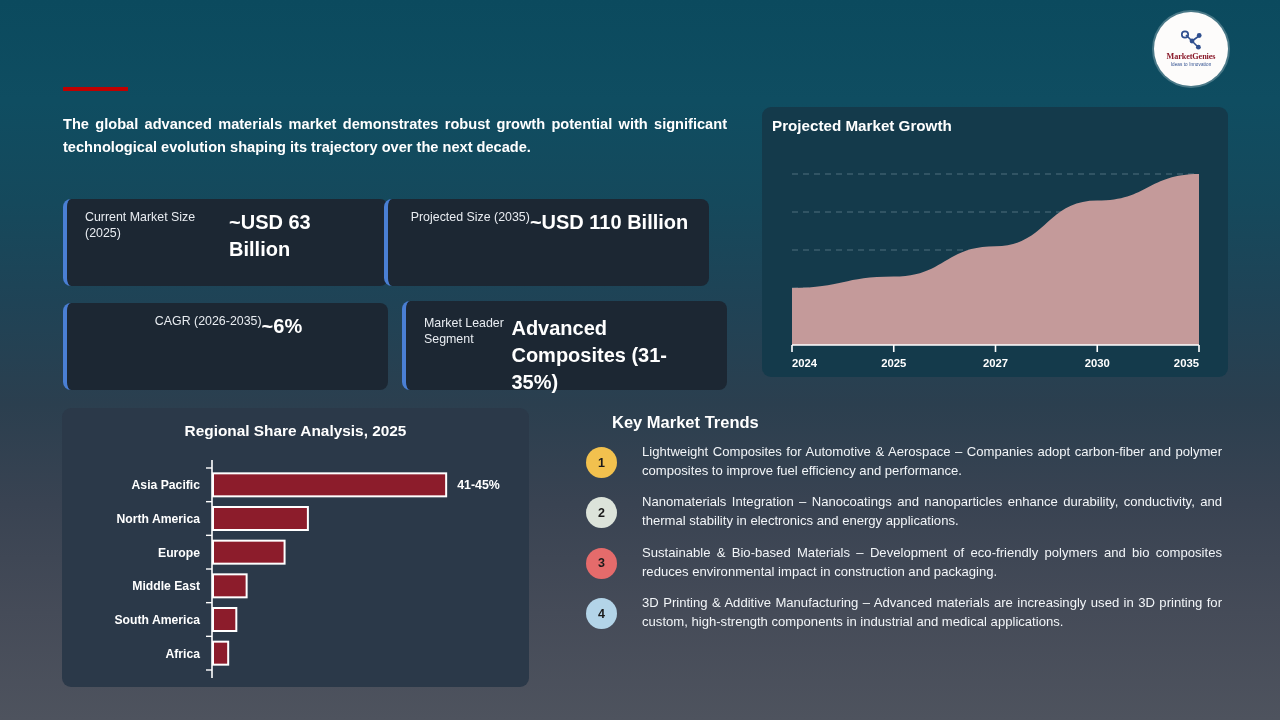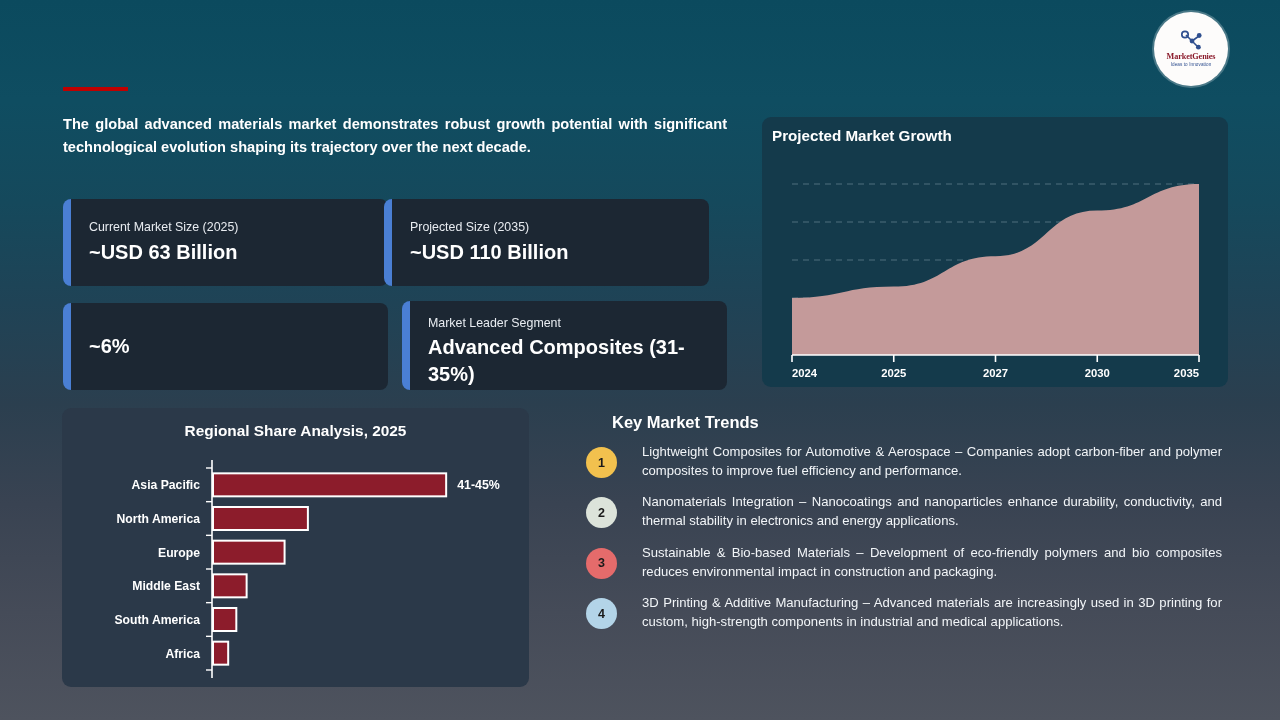--- a/index.html
+++ b/index.html
@@ -93,24 +93,24 @@
     line-height: 1.55;
     text-align: justify;
     color: #ffffff;
   }
 
   
   .kpi-card {
     position: absolute;
     background: #1c2733;
     border-radius: 8px;
-    border-left: 8px solid #a16207;
+    border-left: 4px solid #a16207;
     padding: 10px 16px 10px 18px;
     display: flex;
-    flex-direction: column;
+    flex-direction: row;
     justify-content: center;
   }
   .kpi-label {
     font-size: 12.4px;
     font-weight: normal;
     color: #e8ecf1;
     line-height: 1.3;
     margin-bottom: 3px;
   }
   .kpi-value {
@@ -123,21 +123,21 @@
   #kpi-0 { left: 63px;  top: 199px; width: 325px; height: 87px; }
   #kpi-1 { left: 384px; top: 199px; width: 325px; height: 87px; }
   #kpi-2 { left: 63px;  top: 303px; width: 325px; height: 87px; }
   #kpi-3 { left: 402px; top: 301px; width: 325px; height: 89px;
            justify-content: flex-start; padding-top: 14px; }
 
   
   #growth-panel {
     position: absolute;
     left: 762px;
-    top: 117px;
+    top: 107px;
     width: 466px;
     height: 270px;
     background: #143a4b;
     border-radius: 9px;
     overflow: hidden;
   }
   #growth-title {
     position: absolute;
     left: 10px;
     top: 10px;
@@ -262,20 +262,21 @@
 
   <div class="kpi-card" id="kpi-0" style="border-left-color: rgb(74, 127, 212); background: rgb(28, 39, 51);">
     <div class="kpi-label">Current Market Size (2025)</div>
     <div class="kpi-value">~USD 63 Billion</div>
   </div>
   <div class="kpi-card" id="kpi-1" style="border-left-color: rgb(74, 127, 212); background: rgb(28, 39, 51);">
     <div class="kpi-label">Projected Size (2035)</div>
     <div class="kpi-value">~USD 110 Billion</div>
   </div>
   <div class="kpi-card" id="kpi-2" style="border-left-color: rgb(74, 127, 212); background: rgb(28, 39, 51);">
+    <div class="kpi-label">CAGR (2026-2035)</div>
     <div class="kpi-value">~6%</div>
   </div>
   <div class="kpi-card" id="kpi-3" style="border-left-color: rgb(74, 127, 212); background: rgb(28, 39, 51);">
     <div class="kpi-label">Market Leader Segment</div>
     <div class="kpi-value">Advanced Composites (31-35%)</div>
   </div>
 
   <div id="growth-panel">
     <div id="growth-title">Projected Market Growth</div>
     <svg id="growth-svg" width="466" height="270">

